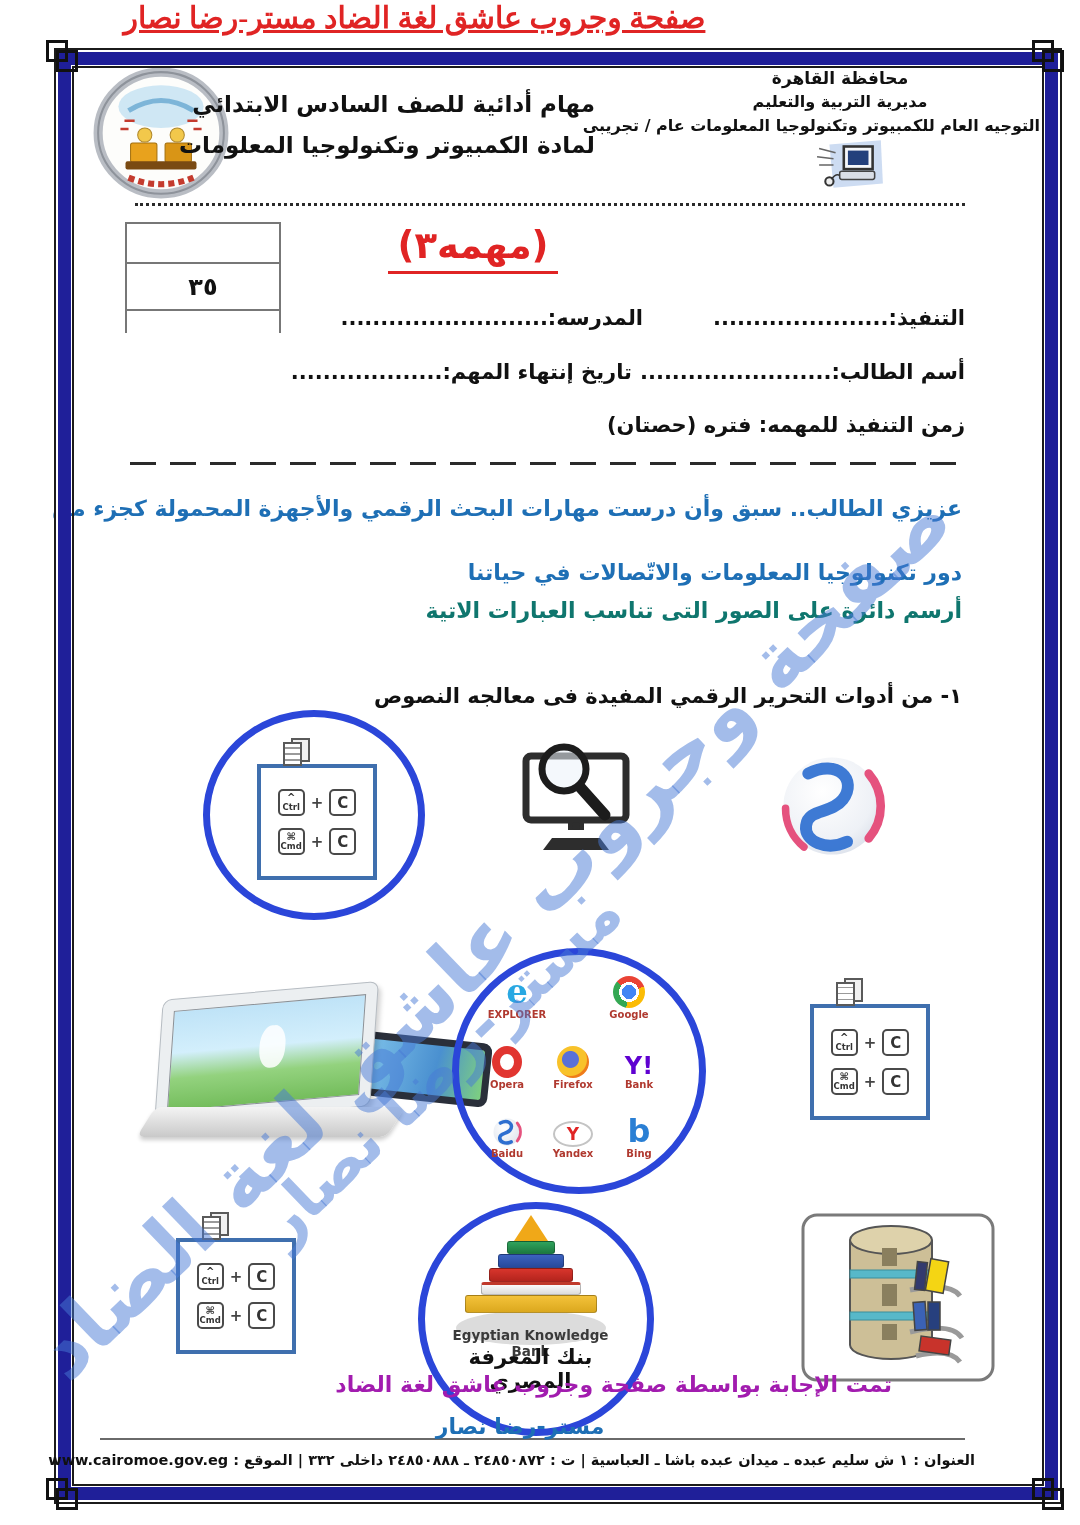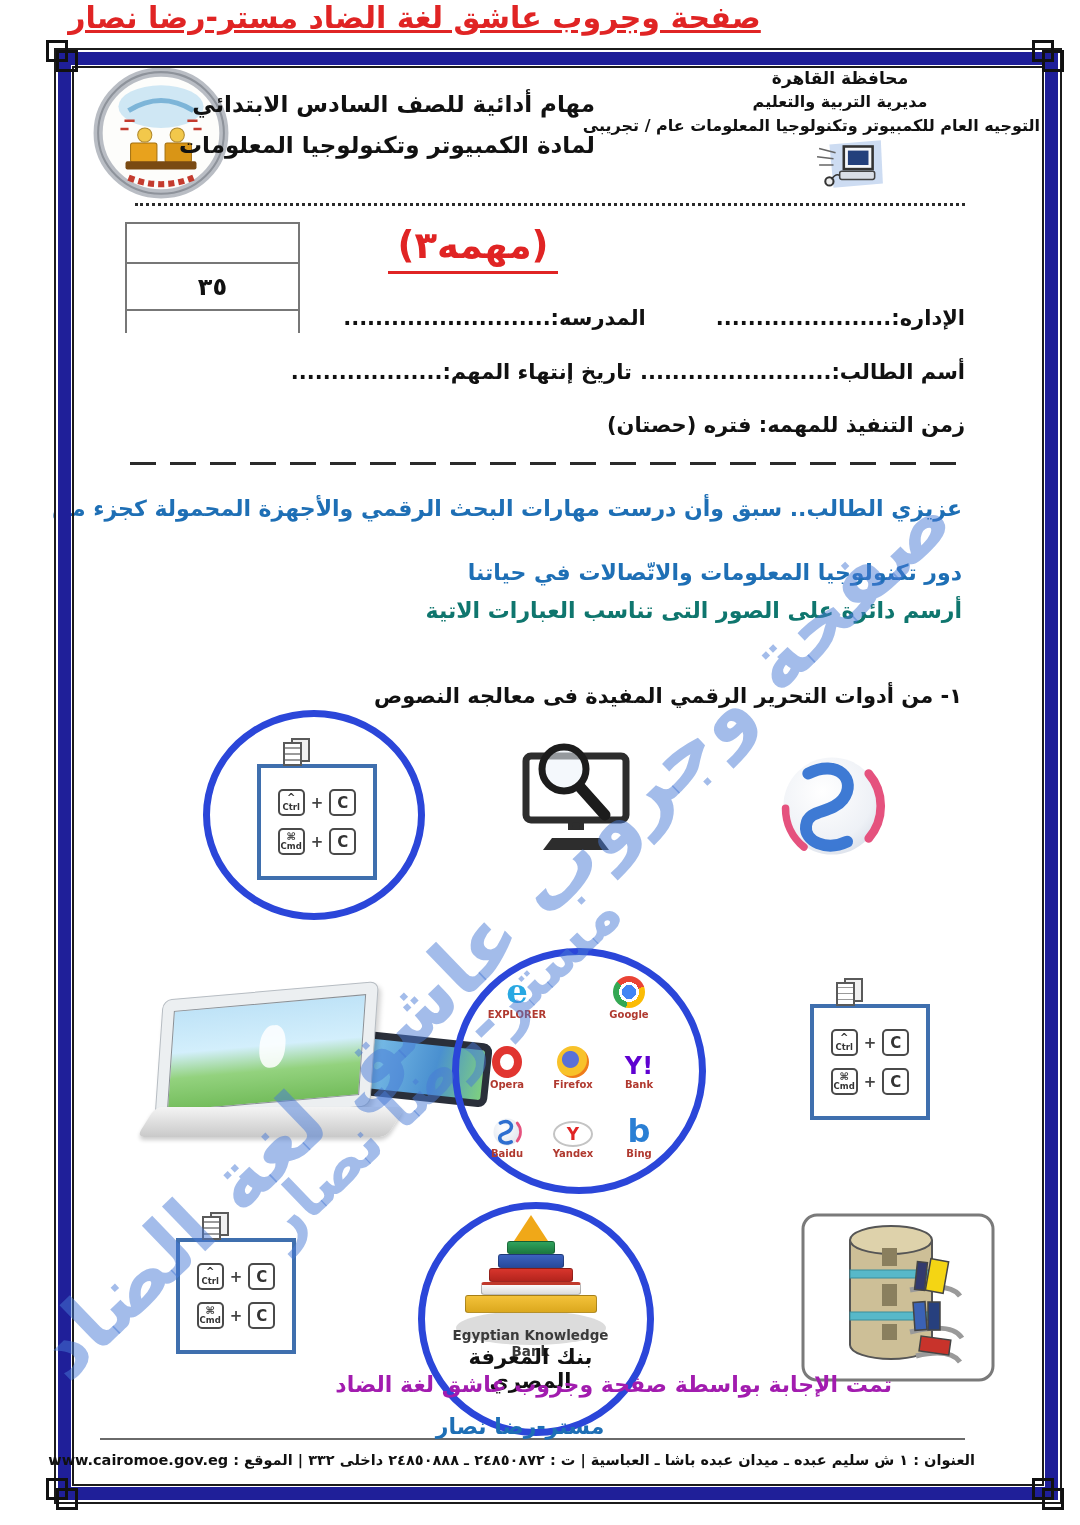--- a/index.html
+++ b/index.html
@@ -2,21 +2,21 @@
 <html lang="ar"><head>
 <meta charset="utf-8">
 <style>
   html,body{margin:0;padding:0;background:#fff;}
   .page{position:relative;width:1080px;height:1525px;background:#fff;overflow:hidden;
         font-family:"DejaVu Sans",sans-serif;}
 
   
   .top-banner{position:absolute;left:42px;top:0px;width:745px;text-align:center;
     font-size:30px;font-weight:bold;color:#e02424;text-decoration:underline;
-    direction:rtl;white-space:nowrap;z-index:3;}
+    direction:rtl;white-space:nowrap;z-index:3;font-family:Liberation Serif, serif;}
 
   
   .frame{position:absolute;left:58px;top:52px;width:1000px;height:1448px;box-sizing:border-box;
     border:13px solid #1f1f99;box-shadow:0 0 0 2px #fff,0 0 0 4px #1b1b1b;z-index:1;}
   .frame::after{content:"";position:absolute;inset:1px;border:2px solid #1b1b1b;}
   .corner{position:absolute;width:32px;height:32px;z-index:2;}
   .corner::before,.corner::after{content:"";position:absolute;width:16px;height:16px;
     border:3px solid #111;background:transparent;}
   .corner::before{left:0;top:0;}
   .corner::after{left:10px;top:10px;}
@@ -39,21 +39,21 @@
     direction:rtl;color:#111;}
   .header-right .hr1{font-size:17px;font-weight:bold;}
   .header-right .hr2{font-size:16px;font-weight:bold;margin-top:4px;}
   .header-right .hr3{font-size:16px;font-weight:bold;margin-top:5px;white-space:nowrap;}
   .pc-clip{position:absolute;left:815px;top:138px;width:72px;height:54px;}
 
   .dotted-sep{position:absolute;left:135px;top:203px;width:830px;height:0;
     border-top:3px dotted #2a2a2a;}
 
   
-  .score-box{position:absolute;left:125px;top:222px;width:175px;}
+  .score-box{position:absolute;left:125px;top:222px;width:156px;}
   .score-row1{height:38px;border:2px solid #777;border-bottom:none;}
   .score-row2{height:45px;border:2px solid #777;display:flex;align-items:center;justify-content:center;
     font-size:24px;font-weight:bold;color:#111;}
   .score-row3{height:22px;border-left:2px solid #777;border-right:2px solid #777;}
   .task-title{position:absolute;left:388px;top:224px;width:170px;text-align:center;direction:rtl;
     font-size:37px;font-weight:bold;color:#e02424;border-bottom:3px solid #e02424;padding-bottom:4px;}
 
   
   .form-line{position:absolute;right:115px;direction:rtl;display:flex;align-items:baseline;
     font-size:21px;font-weight:bold;color:#111;white-space:nowrap;}
@@ -223,21 +223,21 @@
 
   <div class="score-box">
     <div class="score-row1"></div>
     <div class="score-row2">٣٥</div>
     <div class="score-row3"></div>
   </div>
 
   <div class="task-title">(مهمه٣)</div>
 
   <div class="form-line fl1">
-    <span>الإداره:</span>
+    <span>التنفيذ:</span>
     <span>......................</span>
     <span class="gap"></span>
     <span>المدرسه:</span>
     <span>..........................</span>
   </div>
   <div class="form-line fl2">
     <span>أسم الطالب:</span>
     <span>........................</span>
     <span style="width:8px"></span>
     <span>تاريخ إنتهاء المهم:</span>

